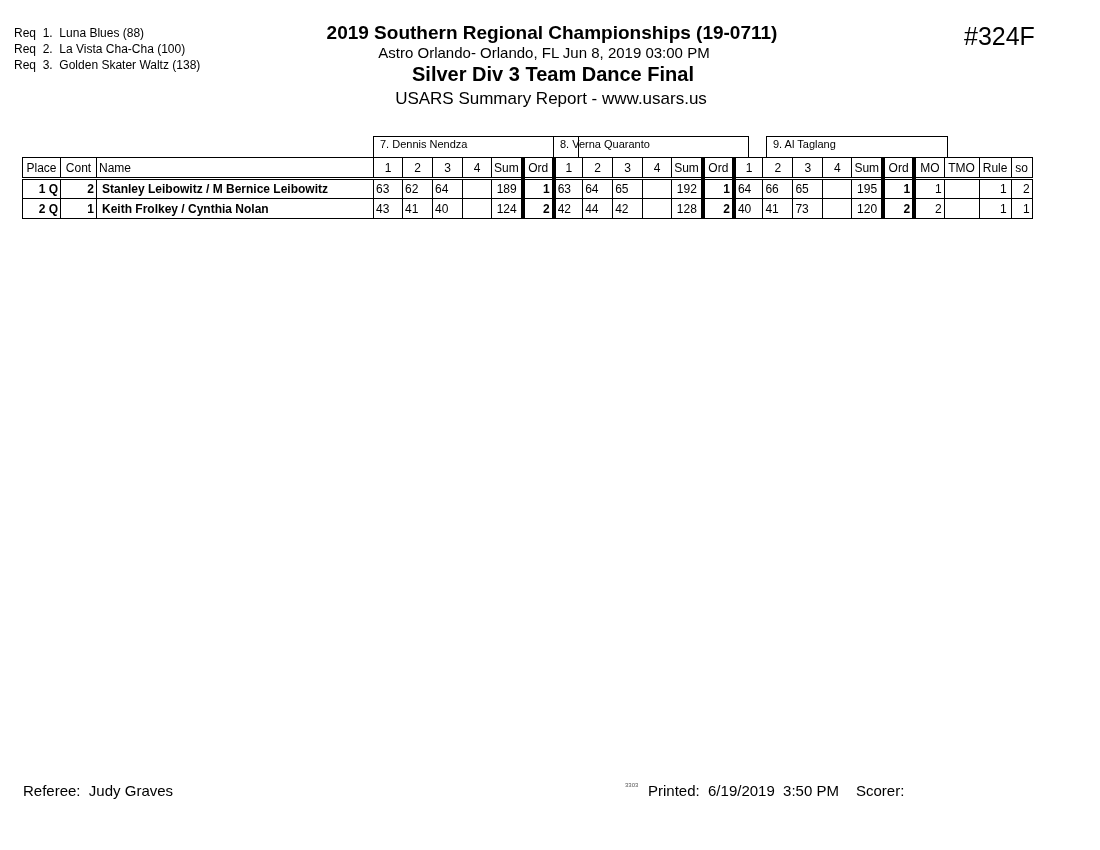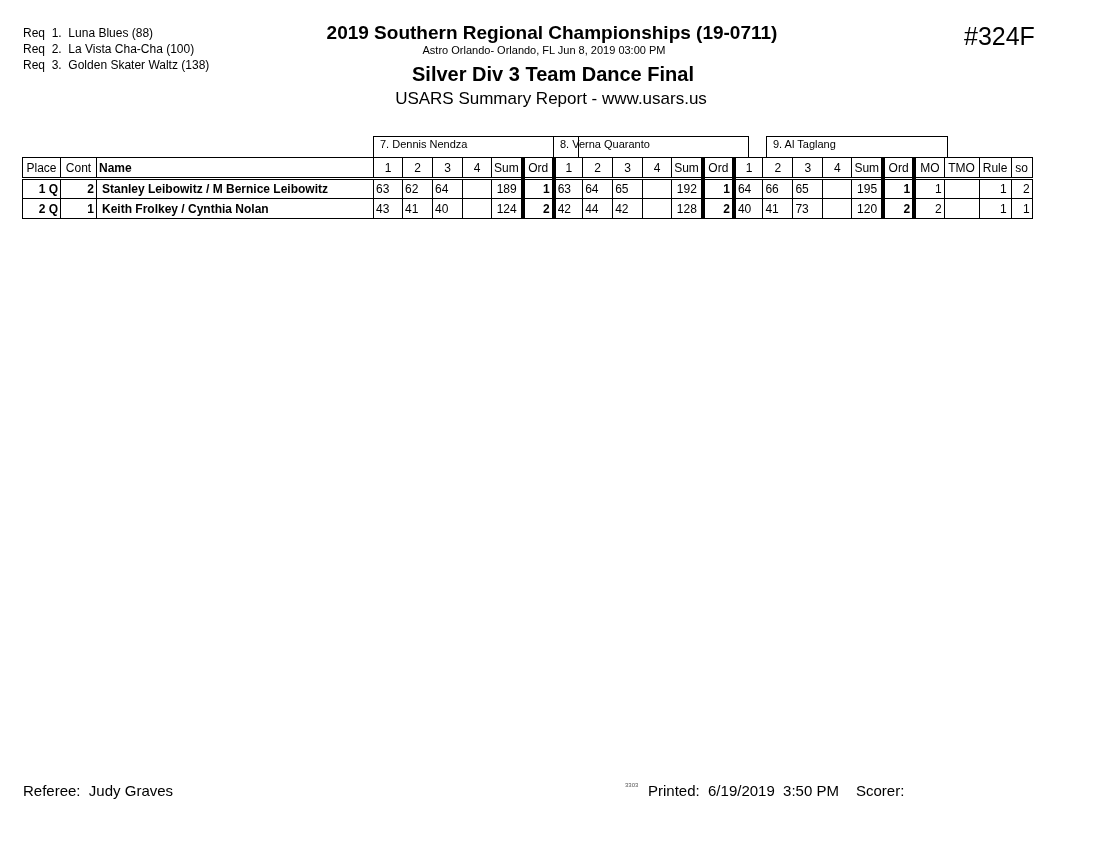--- a/index.html
+++ b/index.html
@@ -1,33 +1,33 @@
 <!DOCTYPE html>
 <html><head>
 <meta charset="utf-8">
 <style>
   html, body { margin: 0; padding: 0; background: #ffffff; }
   body { width: 1100px; height: 850px; position: relative; font-family: "Liberation Sans", sans-serif; color: #000; overflow: hidden; }
   .abs { position: absolute; }
-  .req { left: 23px; font-size: 12px; line-height: 16px; white-space: pre; }
+  .req { left: 14px; font-size: 12px; line-height: 16px; white-space: pre; }
   .title1 { left: 0; width: 1104px; text-align: center; top: 22px; font-size: 19px; font-weight: bold; }
-  .title2 { left: 0; width: 1088px; text-align: center; top: 44px; font-size: 11px; }
+  .title2 { left: 0; width: 1088px; text-align: center; top: 44px; font-size: 15px; }
   .title3 { left: 0; width: 1106px; text-align: center; top: 63px; font-size: 20px; font-weight: bold; }
   .title4 { left: 0; width: 1102px; text-align: center; top: 89px; font-size: 17px; }
   .eventno { left: 964px; top: 22px; font-size: 25px; font-weight: normal; }
 
   .judgebox { position: absolute; top: 136px; height: 21px; border: 1px solid #000; border-bottom: none; box-sizing: border-box; font-size: 11px; padding-left: 6px; line-height: 15px; }
   .judgebox.j7 { left: 373px; width: 206px; }
   .judgebox.j8 { left: 553px; width: 196px; }
   .judgebox.j9 { left: 766px; width: 182px; }
 
   table.results { position: absolute; left: 22px; top: 157px; border-collapse: collapse; font-size: 12px; table-layout: fixed; }
   table.results td { border: 1px solid #000; height: 19px; padding: 0 2px; box-sizing: border-box; white-space: nowrap; overflow: hidden; }
   table.results tr.hdr td { text-align: center; border-bottom: 3px double #000; height: 21px; }
-  table.results tr.hdr td.nm { text-align: left; font-weight: bold; }
+  table.results tr.hdr td.nm { text-align: left; }
   td.c { text-align: right; }
   td.r { text-align: right; padding-right: 4px !important; }
   td.l { text-align: left; margin-left: 36px; }
   td.b { font-weight: bold; }
   td.ord { border-left: 4px solid #000 !important; }
   td.after { border-left: 4px solid #000 !important; }
   tr.row td { height: 20px; }
 
   .footer { font-size: 15px; top: 782px; white-space: pre; }
   .tiny { font-size: 6px; top: 782px; left: 625px; color: #555; letter-spacing: 0px; }

